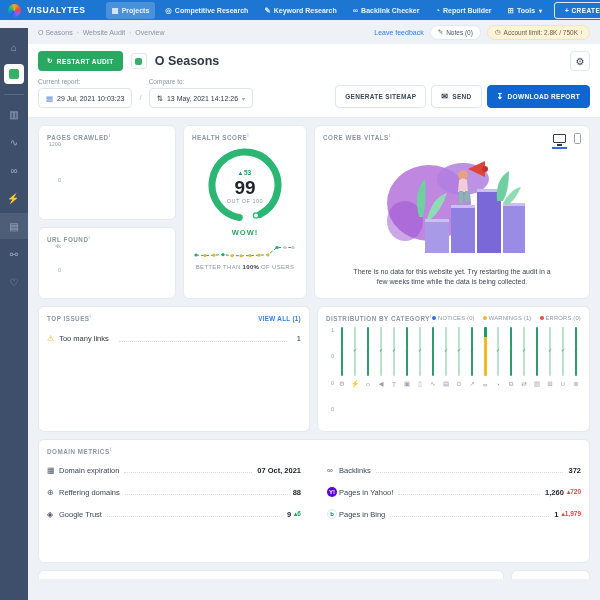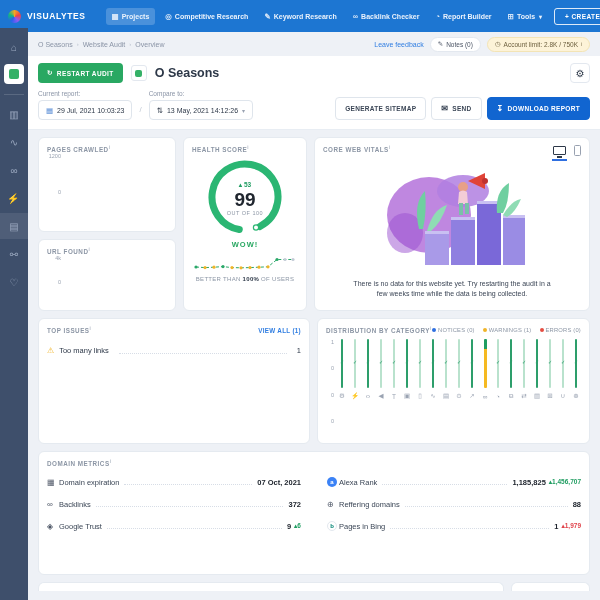--- a/index.html
+++ b/index.html
@@ -1,20 +1,20 @@
 <!DOCTYPE html>
 <html><head>
 <meta charset="utf-8">
 <style>
   * { margin:0; padding:0; box-sizing:border-box; }
   html,body { width:600px; height:600px; overflow:hidden; }
   body { font-family:"Liberation Sans", sans-serif; background:#eef1f6; color:#2d3848; }
 
   
-  .topbar { height:32px; background:#1d76d2; display:flex; align-items:center; padding:0 8px; gap:6px; }
+  .topbar { height:20px; background:#1d76d2; display:flex; align-items:center; padding:0 8px; gap:6px; }
   .logo { width:13px; height:13px; border-radius:50%; background:conic-gradient(#f5a623,#ef4444,#8b5cf6,#2563eb,#10b981,#f5a623); flex:0 0 auto; }
   .brand { color:#fff; font-size:8.5px; font-weight:bold; letter-spacing:.6px; margin-right:14px; }
   .nav { display:flex; align-items:center; gap:4px; flex:1; }
   .nav-item { display:flex; align-items:center; gap:3px; color:#eaf2fc; font-size:7px; font-weight:bold; padding:4px 6px; border-radius:3px; cursor:pointer; white-space:nowrap; }
   .nav-item.active { background:rgba(255,255,255,.2); }
   .nav-item .nicon { font-size:7.5px; opacity:.9; }
   .caret { font-size:6px; margin-left:1px; }
   .create-btn { border:1px solid rgba(255,255,255,.85); color:#fff; font-size:6.5px; font-weight:bold; letter-spacing:.4px; padding:4px 10px; border-radius:3px; background:transparent; white-space:nowrap; }
   .tb-sep { width:1px; height:14px; background:rgba(255,255,255,.35); margin:0 4px; }
 
@@ -542,39 +542,39 @@
     <div class="card domain">
       <div class="card-title"><span>DOMAIN METRICS</span><sup>i</sup></div>
       <div class="dm-grid" id="dmGrid">
           <div class="metric-row">
             <span class="m-icon">▦</span>
             <span>Domain expiration</span>
             <span class="leader"></span>
             <span class="m-value">07 Oct, 2021</span>
           </div>
           <div class="metric-row">
-            <span class="m-icon">
-              <span class="badge" style="background: rgb(59, 130, 246);">a</span>
-            </span>
-            <span>Alexa Rank</span>
-            <span class="leader"></span>
-            <span class="m-value">1,185,825</span>
-            <span class="m-delta" style="color: rgb(31, 157, 97);">▴1,456,707</span>
-          </div>
-          <div class="metric-row">
             <span class="m-icon">∞</span>
             <span>Backlinks</span>
             <span class="leader"></span>
             <span class="m-value">372</span>
           </div>
           <div class="metric-row">
             <span class="m-icon">⊕</span>
             <span>Reffering domains</span>
             <span class="leader"></span>
             <span class="m-value">88</span>
+          </div>
+          <div class="metric-row">
+            <span class="m-icon">
+              <span class="badge" style="background: rgb(95, 1, 209);">Y!</span>
+            </span>
+            <span>Pages in Yahoo!</span>
+            <span class="leader"></span>
+            <span class="m-value">1,260</span>
+            <span class="m-delta" style="color: rgb(224, 67, 75);">▴720</span>
           </div>
           <div class="metric-row">
             <span class="m-icon">◈</span>
             <span>Google Trust</span>
             <span class="leader"></span>
             <span class="m-value">9</span>
             <span class="m-delta" style="color: rgb(31, 157, 97);">▴6</span>
           </div>
           <div class="metric-row">
             <span class="m-icon">

